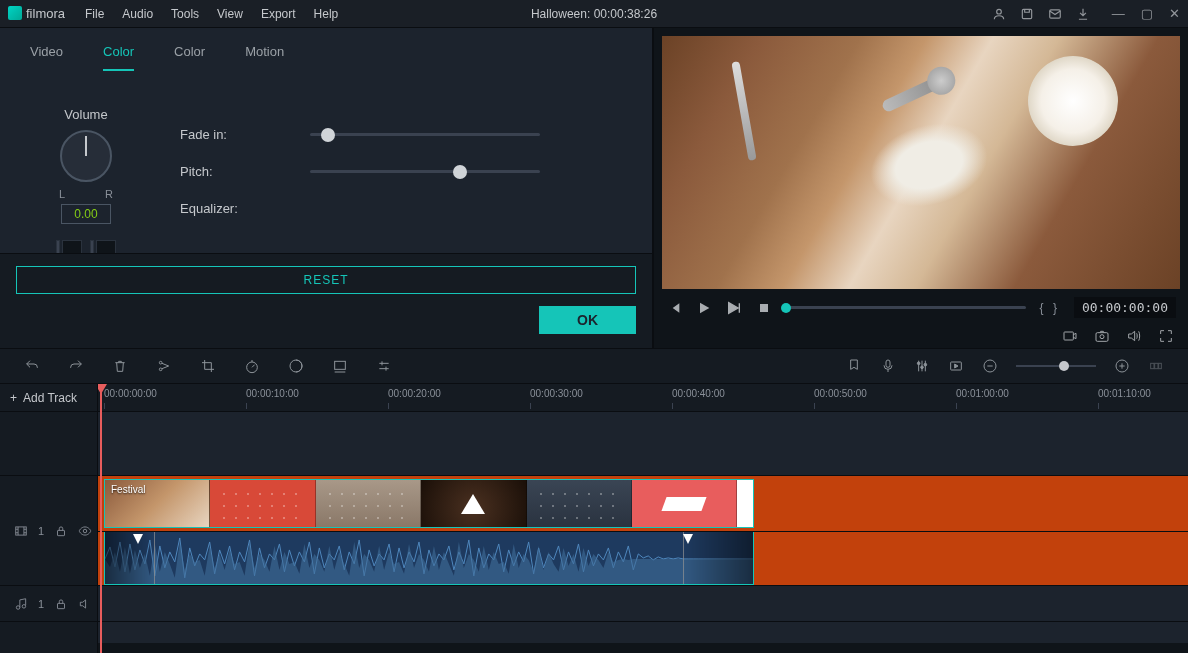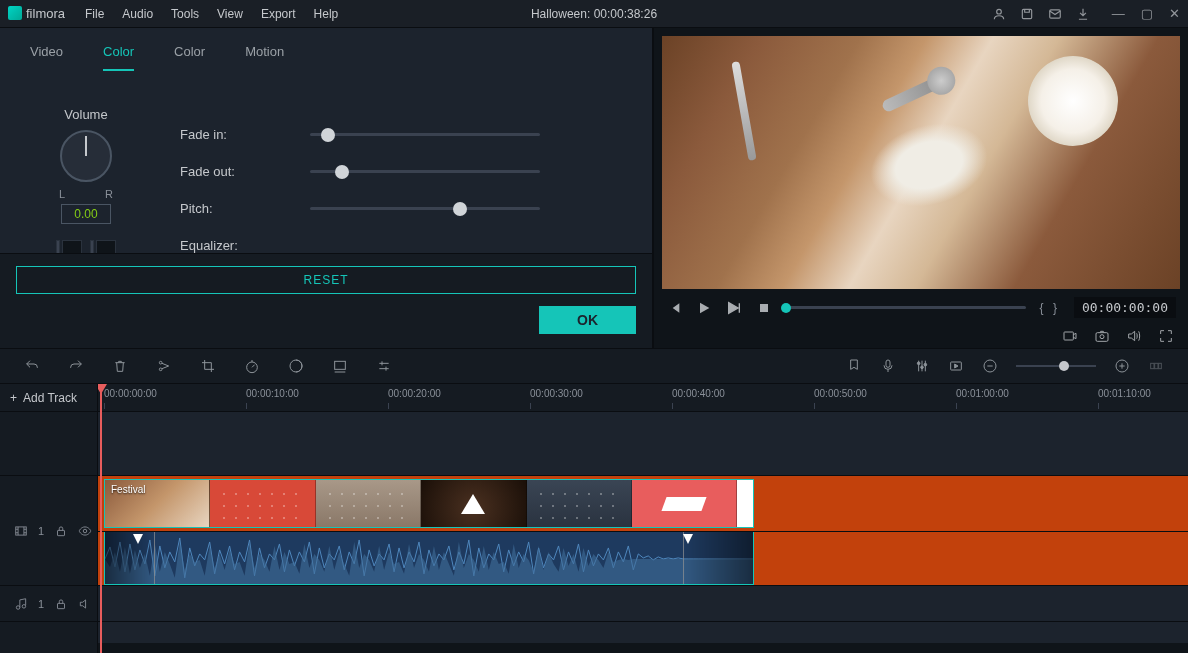--- a/index.html
+++ b/index.html
@@ -198,26 +198,20 @@
         </div>
       </div>
       <div class="controls-col">
         <div class="row">
           <label>Fade in:</label>
           <div class="slider">
               <div class="thumb" style="left:8%"></div>
             </div>
         </div>
         <div class="row">
-          <label>Fade out:</label>
-          <div class="slider">
-              <div class="thumb" style="left:14%"></div>
-            </div>
-        </div>
-        <div class="row">
           <label>Pitch:</label>
           <div class="slider">
               <div class="thumb" style="left:65%"></div>
             </div>
         </div>
         <div class="row">
           <label>Equalizer:</label>
         </div>
       </div>
     </div>

